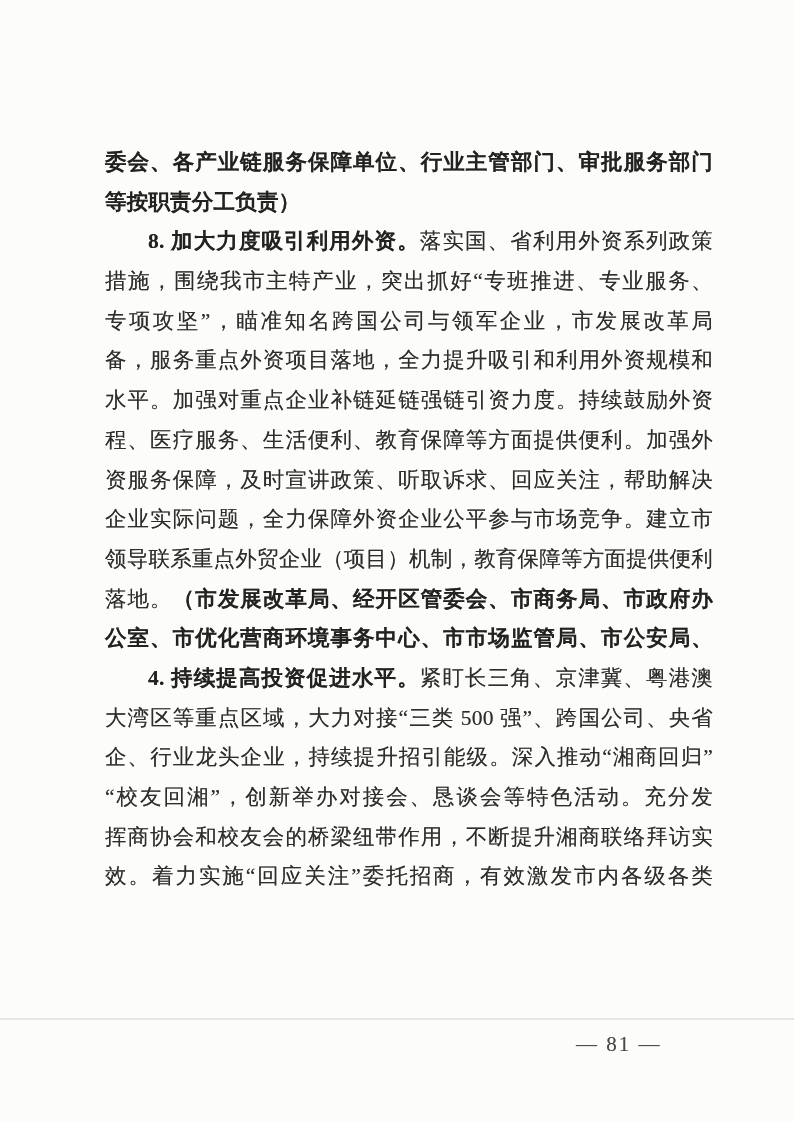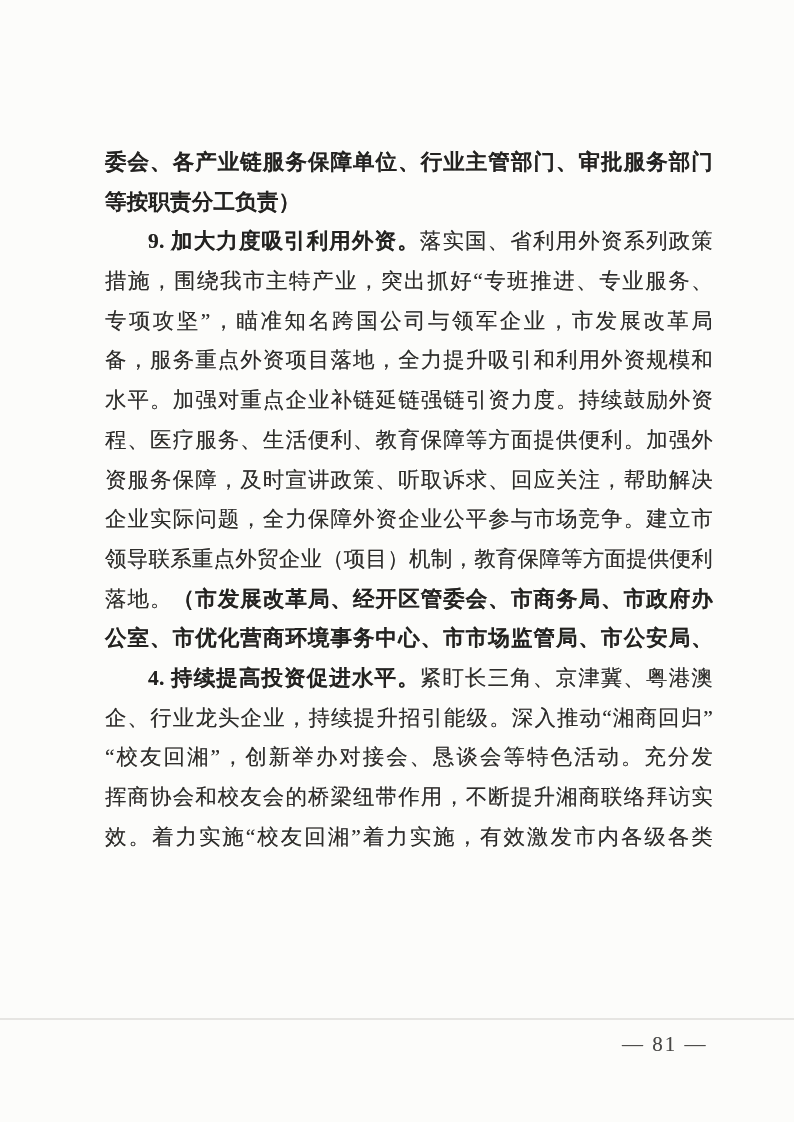--- a/index.html
+++ b/index.html
@@ -52,42 +52,42 @@
     background: var(--artifact);
   }
   .page-number {
     position: absolute;
     left: 576px; top: 1029px;
     font-size: 21px;
     line-height: 30px;
     color: #4a4947;
     letter-spacing: 2px;
     text-shadow: 0 0 0.5px rgba(74,73,71,0.5);
-    margin-left: 46px;
   }
 </style>
 </head>
 <body>
 
 <div class="page">
   <div class="text-block" id="text-block">
       <div class="line"><span class="seg-kai">委会、各产业链服务保障单位、行业主管部门、审批服务部门</span></div>
       <div class="line para-end"><span class="seg-kai">等按职责分工负责）</span></div>
-      <div class="line indent"><span class="seg-hei">9. 加大力度吸引利用外资。</span><span class="seg-body">落实国、省利用外资系列政策</span></div>
+      <div class="line indent"><span class="seg-hei">8. 加大力度吸引利用外资。</span><span class="seg-body">落实国、省利用外资系列政策</span></div>
       <div class="line"><span class="seg-body">措施，围绕我市主特产业，突出抓好“专班推进、专业服务、</span></div>
       <div class="line"><span class="seg-body">专项攻坚”，瞄准知名跨国公司与领军企业，市发展改革局</span></div>
       <div class="line"><span class="seg-body">备，服务重点外资项目落地，全力提升吸引和利用外资规模和</span></div>
       <div class="line"><span class="seg-body">水平。加强对重点企业补链延链强链引资力度。持续鼓励外资</span></div>
       <div class="line"><span class="seg-body">程、医疗服务、生活便利、教育保障等方面提供便利。加强外</span></div>
       <div class="line"><span class="seg-body">资服务保障，及时宣讲政策、听取诉求、回应关注，帮助解决</span></div>
       <div class="line"><span class="seg-body">企业实际问题，全力保障外资企业公平参与市场竞争。建立市</span></div>
       <div class="line"><span class="seg-body">领导联系重点外贸企业（项目）机制，教育保障等方面提供便利</span></div>
       <div class="line"><span class="seg-body">落地。</span><span class="seg-kai">（市发展改革局、经开区管委会、市商务局、市政府办</span></div>
       <div class="line"><span class="seg-kai">公室、市优化营商环境事务中心、市市场监管局、市公安局、</span></div>
       <div class="line indent"><span class="seg-hei">4. 持续提高投资促进水平。</span><span class="seg-body">紧盯长三角、京津冀、粤港澳</span></div>
+      <div class="line"><span class="seg-body">大湾区等重点区域，大力对接“三类 500 强”、跨国公司、央省</span></div>
       <div class="line"><span class="seg-body">企、行业龙头企业，持续提升招引能级。深入推动“湘商回归”</span></div>
       <div class="line"><span class="seg-body">“校友回湘”，创新举办对接会、恳谈会等特色活动。充分发</span></div>
       <div class="line"><span class="seg-body">挥商协会和校友会的桥梁纽带作用，不断提升湘商联络拜访实</span></div>
-      <div class="line"><span class="seg-body">效。着力实施“校友回湘”着力实施，有效激发市内各级各类</span></div>
+      <div class="line"><span class="seg-body">效。着力实施“回应关注”委托招商，有效激发市内各级各类</span></div>
     </div>
   <div class="scan-line"></div>
   <div class="page-number">— 81 —</div>
 </div>
 
 </body></html>

